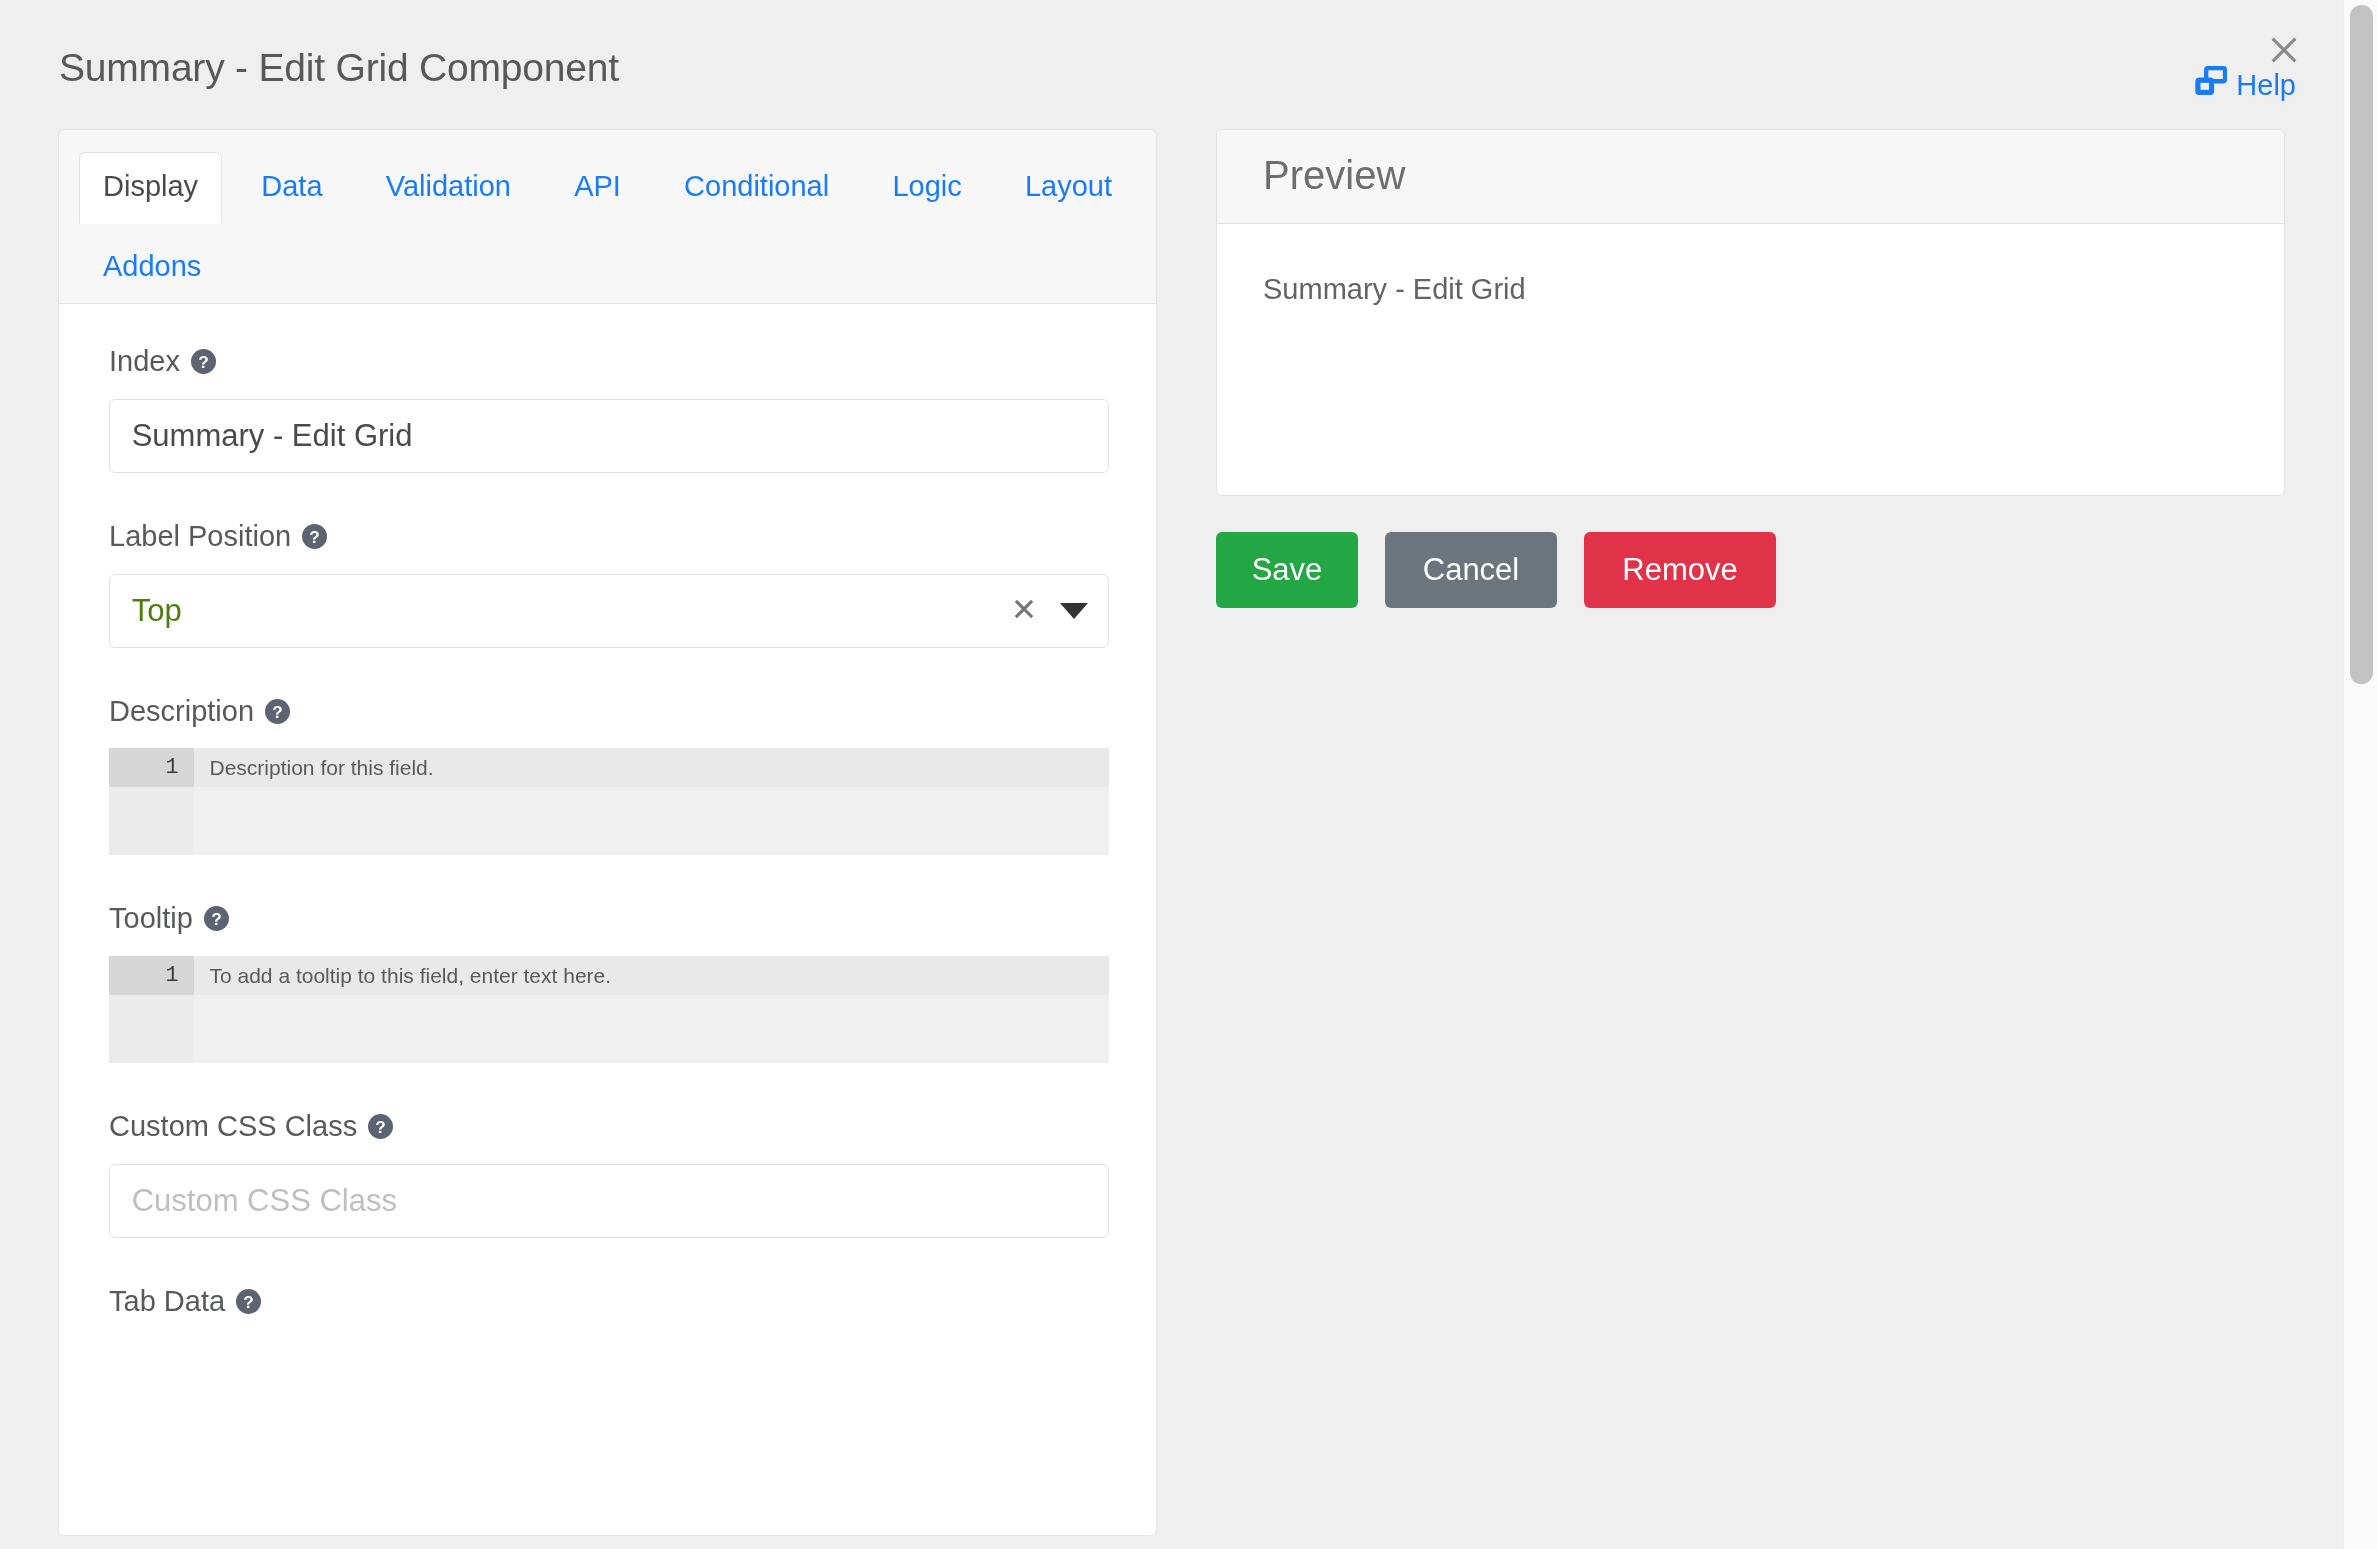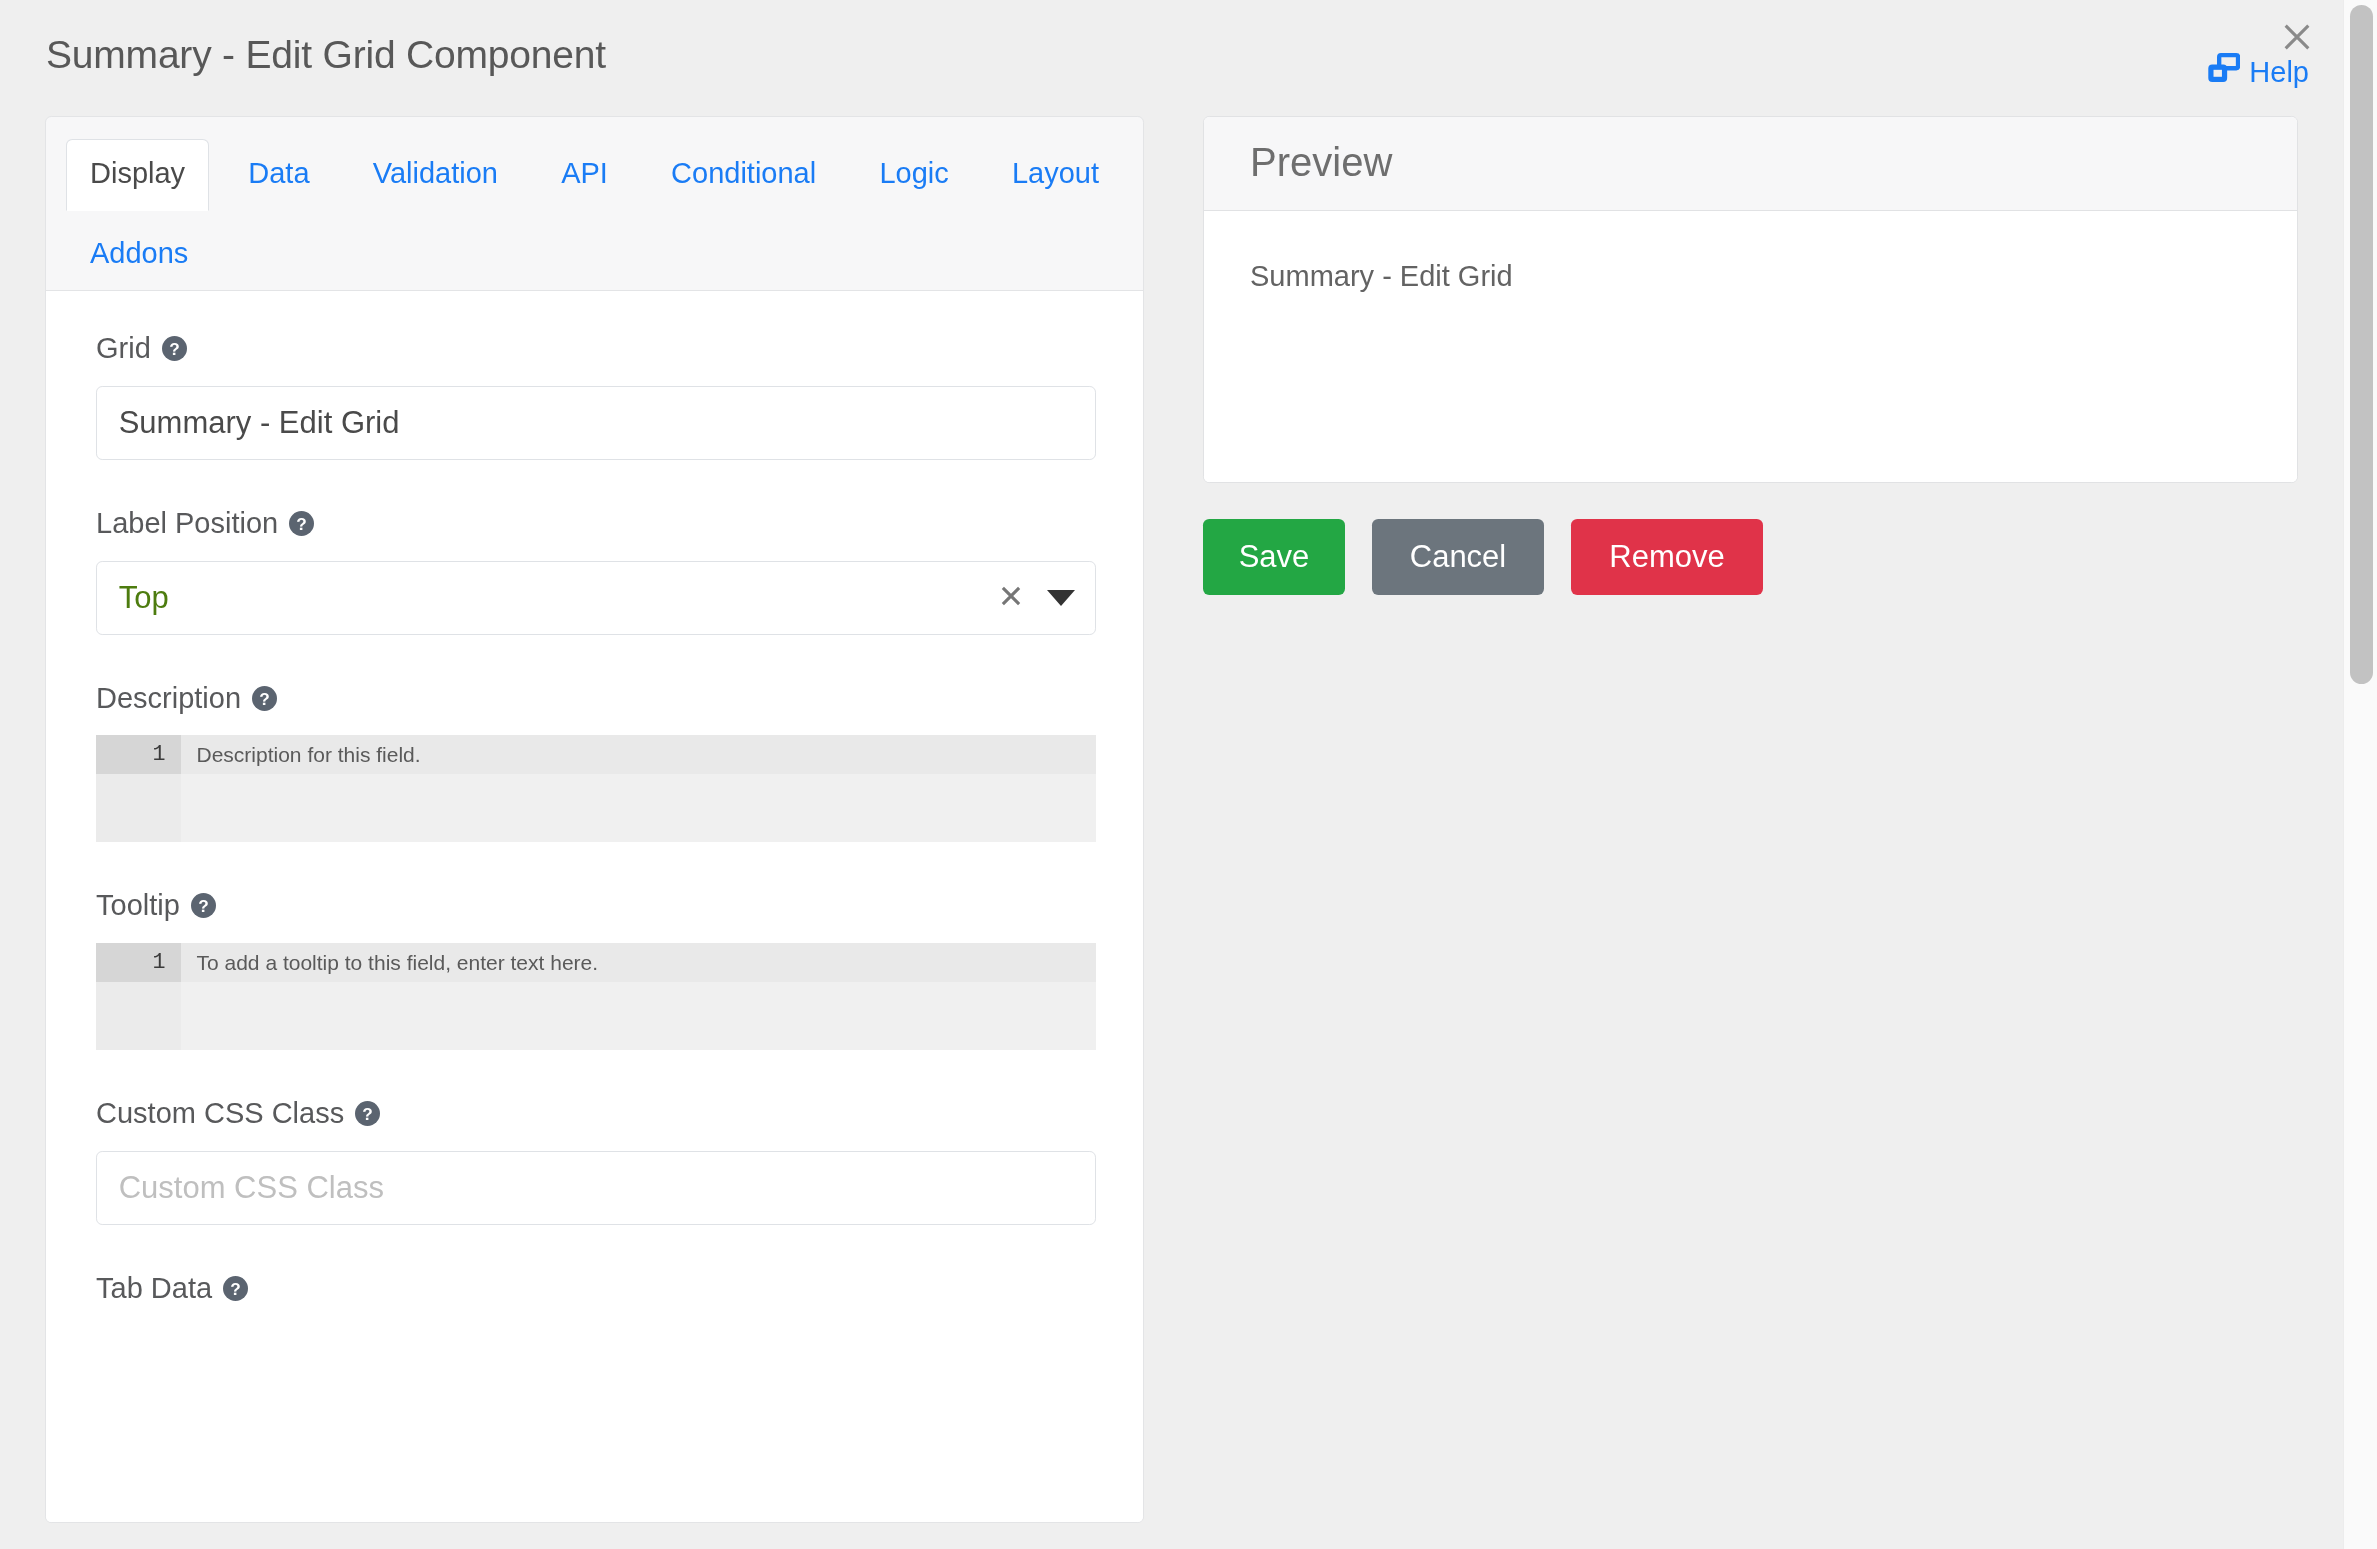--- a/index.html
+++ b/index.html
@@ -15,21 +15,21 @@
     font-family: "Liberation Sans", sans-serif;
     color: #3a3a3a;
     position: relative;
   }
 
   
   .page {
     position: absolute;
     inset: 0 34px 0 0;
     background: #efefef;
-    padding: 0;
+    padding: 13px;
   }
 
   
   .modal-header {
     position: relative;
     padding: 34px 46px 0 46px;
     height: 116px;
   }
 
   .modal-title {
@@ -340,21 +340,21 @@
           <div class="tab">Conditional</div>
           <div class="tab">Logic</div>
           <div class="tab">Layout</div>
           <div class="tab">Addons</div>
         </div>
 
         <div class="form-area">
 
           <div class="form-group">
             <div class="form-label">
-              <span>Grid</span>
+              <span>Index</span>
               <span class="help-dot">
                 <svg width="25" height="25" viewBox="0 0 16 16" aria-hidden="true" style="font-size:38px">
                   <circle cx="8" cy="8" r="8" fill="#5b6470"></circle>
                   <text x="8" y="12" text-anchor="middle" font-size="11" font-weight="bold" font-family="Liberation Sans, sans-serif" fill="#ffffff">?</text>
                 </svg>
               </span>
             </div>
             <input class="text-input" type="text" value="Summary - Edit Grid" style="">
           </div>
 

